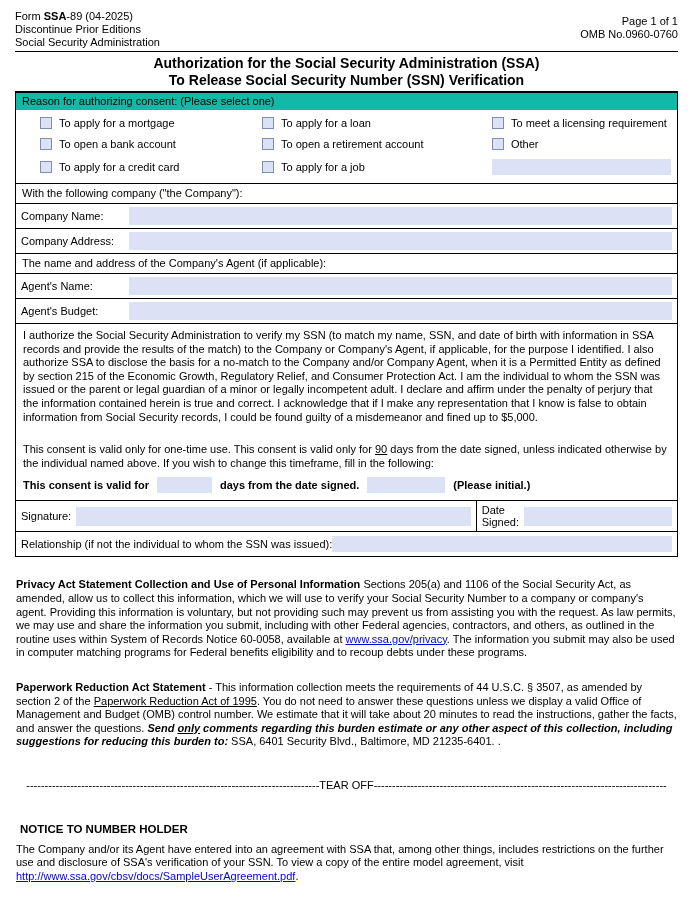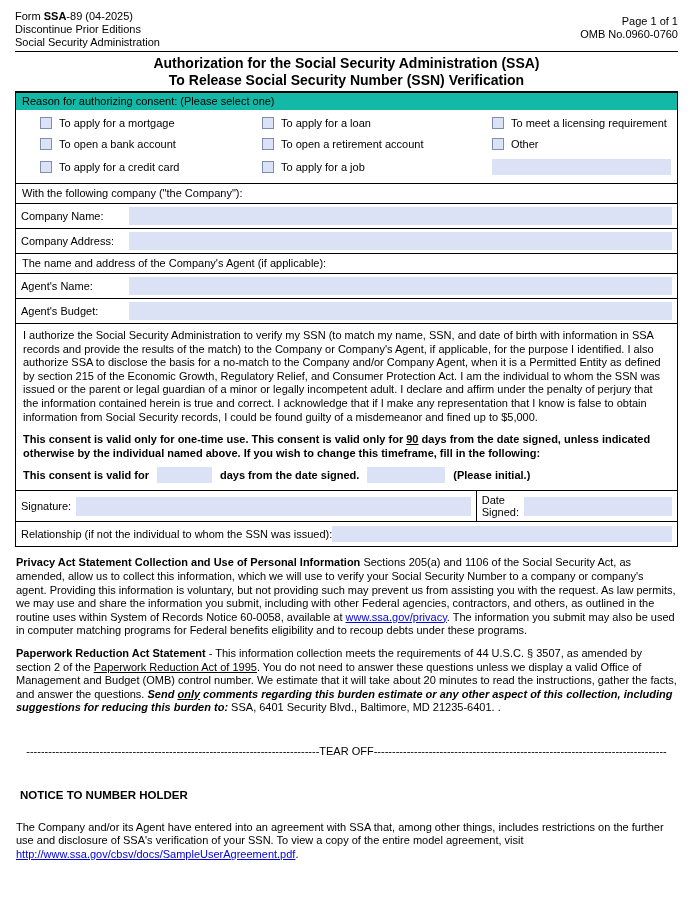--- a/index.html
+++ b/index.html
@@ -43,40 +43,40 @@
 
   .section-row { border-top:1px solid #000; padding:3px 6px 4px; }
 
   .li-row { border-top:1px solid #000; display:flex; align-items:center; padding:3px 5px; }
   .lbl-col { width:108px; flex:none; }
   .grow { flex:1; }
   .li-row .field { height:18px; }
 
   .auth-block { border-top:1px solid #000; padding:5px 7px 7px; }
   .para { margin:0; line-height:13.6px; }
-  .bold-para { font-weight:bold; margin-top:9px; }
+  .bold-para { font-weight:normal; margin-top:19px; }
   .valid-line { margin-top:7px; font-weight:bold; display:flex; align-items:center; gap:8px; }
   .valid-line .field { height:16px; }
   .w55 { width:55px; flex:none; }
   .w78 { width:78px; flex:none; }
 
   .sig-row { border-top:1px solid #000; display:flex; }
   .sig-cell { display:flex; align-items:center; gap:5px; padding:3px 5px; }
   .sig-left { width:465px; border-right:1px solid #000; }
   .sig-right { flex:1; }
   .sig-cell .field { flex:1; height:19px; }
 
   .rel-row { border-top:1px solid #000; display:flex; align-items:center; gap:0; padding:4px 5px; }
   .rel-row .field { flex:1; height:16px; }
 
-  .block { margin-top:9px; padding:0 1px; }
+  .block { margin-top:21px; padding:0 1px; }
 
   .tearoff { margin-top:30px; text-align:center; white-space:nowrap; overflow:hidden; font-size:11px; }
   .notice-heading { font-weight:bold; margin-top:32px; padding-left:5px; font-size:11.5px; }
-  .notice-text { margin-top:20px; padding:0 1px; }
+  .notice-text { margin-top:8px; padding:0 1px; }
 </style>
 </head>
 <body>
 
 <div class="page">
 
   <div class="header">
     <div>
       <div><span>Form </span><b>SSA</b><span>-89 (04-2025)</span></div>
       <div>Discontinue Prior Editions</div>

